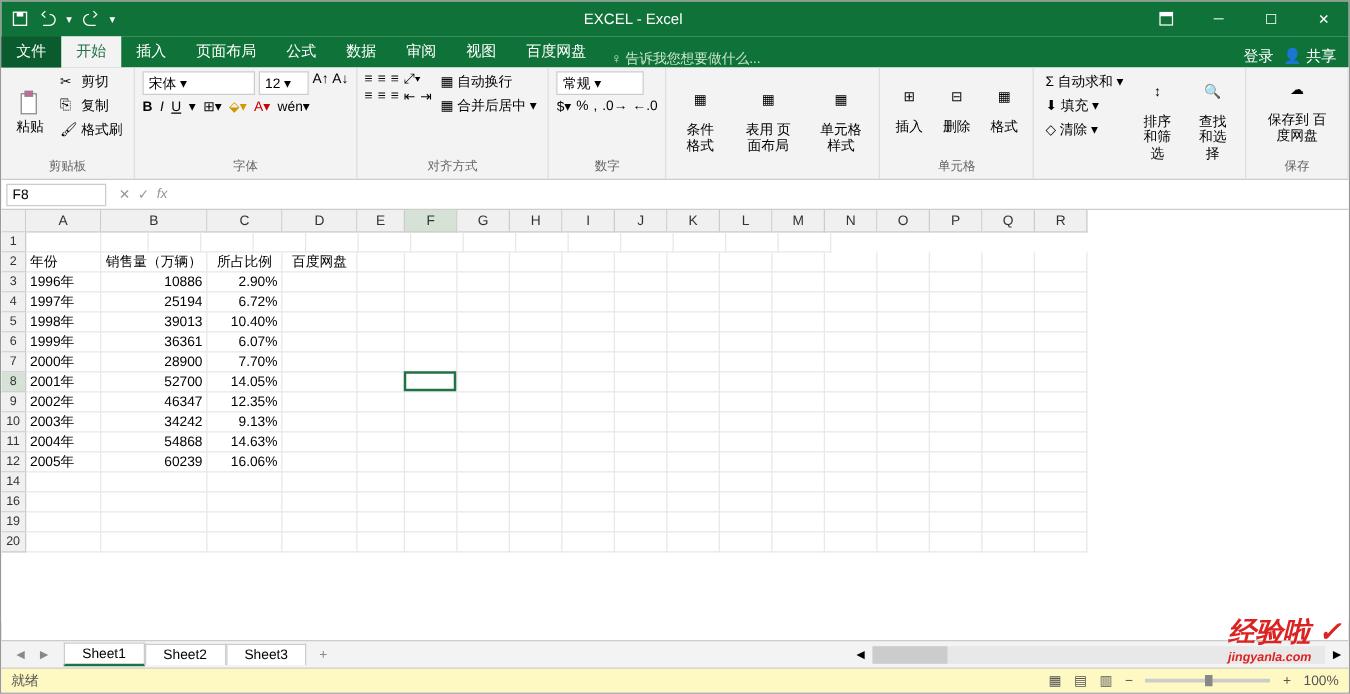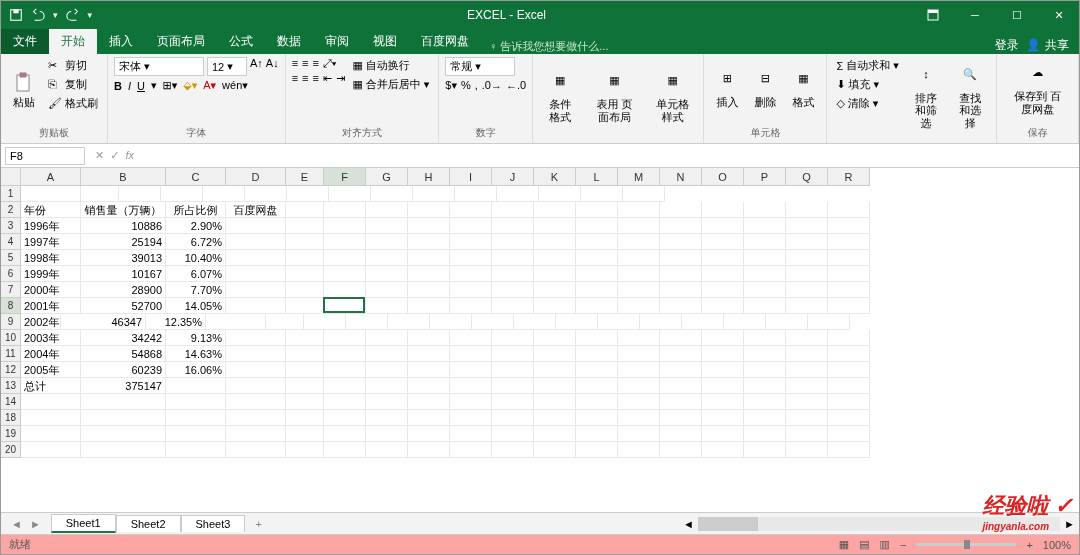--- a/index.html
+++ b/index.html
@@ -43,21 +43,21 @@
 .cell.r{text-align:right}
 .cell.c{text-align:center}
 .active-cell{position:absolute;border:2px solid #217346;pointer-events:none}
 .tabs-bottom{position:absolute;bottom:20px;left:0;right:0;height:22px;background:#f3f3f3;border-top:1px solid #ccc;display:flex;align-items:center;font-size:11px}
 .sheet-nav{display:flex;gap:8px;padding:0 10px;color:#888}
 .sheet-tab{padding:2px 14px;border:1px solid #ccc;border-bottom:none;background:#fff}
 .sheet-tab.active{border-bottom:2px solid #217346}
 .hsb{margin-left:auto;width:400px;height:14px;background:#f3f3f3;display:flex;align-items:center}
 .hsb-track{flex:1;height:14px;background:#e8e8e8;position:relative}
 .hsb-thumb{position:absolute;left:0;width:60px;height:14px;background:#ccc}
-.statusbar{position:absolute;bottom:0;left:0;right:0;height:20px;background:#fca5a5;border-top:1px solid #ccc;display:flex;align-items:center;font-size:11px;padding:0 8px;color:#555}
+.statusbar{position:absolute;bottom:0;left:0;right:0;height:20px;background:#fef9c3;border-top:1px solid #ccc;display:flex;align-items:center;font-size:11px;padding:0 8px;color:#555}
 .status-right{margin-left:auto;display:flex;align-items:center;gap:10px}
 .zoom-slider{width:100px;height:3px;background:#ccc;position:relative}
 .zoom-thumb{position:absolute;left:48px;top:-3px;width:6px;height:9px;background:#888}
 .watermark{position:absolute;bottom:22px;right:6px;font-size:22px;font-weight:bold;color:#d22;font-style:italic}
 .watermark small{font-size:10px;display:block;color:#d22}
 svg{display:block}
 </style>
 </head>
 <body>
 
@@ -402,21 +402,21 @@
         <div class="cell" style="width: 42px;"></div>
         <div class="cell" style="width: 42px;"></div>
         <div class="cell" style="width: 42px;"></div>
         <div class="cell" style="width: 42px;"></div>
         <div class="cell" style="width: 42px;"></div>
         <div class="cell" style="width: 42px;"></div>
       </div>
       <div class="row">
         <div class="row-h">6</div>
         <div class="cell" style="width: 60px;">1999年</div>
-        <div class="cell r" style="width: 85px;">10167</div>
+        <div class="cell r" style="width: 85px;">36361</div>
         <div class="cell r" style="width: 60px;">6.07%</div>
         <div class="cell" style="width: 60px;"></div>
         <div class="cell" style="width: 38px;"></div>
         <div class="cell" style="width: 42px;"></div>
         <div class="cell" style="width: 42px;"></div>
         <div class="cell" style="width: 42px;"></div>
         <div class="cell" style="width: 42px;"></div>
         <div class="cell" style="width: 42px;"></div>
         <div class="cell" style="width: 42px;"></div>
         <div class="cell" style="width: 42px;"></div>
@@ -464,21 +464,21 @@
         <div class="cell" style="width: 42px;"></div>
         <div class="cell" style="width: 42px;"></div>
         <div class="cell" style="width: 42px;"></div>
         <div class="cell" style="width: 42px;"></div>
         <div class="cell" style="width: 42px;"></div>
         <div class="cell" style="width: 42px;"></div>
         <div class="cell" style="width: 42px;"></div>
       </div>
       <div class="row">
         <div class="row-h">9</div>
-        <div class="cell" style="width: 40px;">2002年</div>
+        <div class="cell" style="width: 60px;">2002年</div>
         <div class="cell r" style="width: 85px;">46347</div>
         <div class="cell r" style="width: 60px;">12.35%</div>
         <div class="cell" style="width: 60px;"></div>
         <div class="cell" style="width: 38px;"></div>
         <div class="cell" style="width: 42px;"></div>
         <div class="cell" style="width: 42px;"></div>
         <div class="cell" style="width: 42px;"></div>
         <div class="cell" style="width: 42px;"></div>
         <div class="cell" style="width: 42px;"></div>
         <div class="cell" style="width: 42px;"></div>
@@ -547,41 +547,20 @@
         <div class="cell" style="width: 42px;"></div>
         <div class="cell" style="width: 42px;"></div>
         <div class="cell" style="width: 42px;"></div>
         <div class="cell" style="width: 42px;"></div>
         <div class="cell" style="width: 42px;"></div>
         <div class="cell" style="width: 42px;"></div>
         <div class="cell" style="width: 42px;"></div>
         <div class="cell" style="width: 42px;"></div>
       </div>
       <div class="row">
-        <div class="row-h">13</div>
-        <div class="cell" style="width: 60px;">总计</div>
-        <div class="cell r" style="width: 85px;">375147</div>
-        <div class="cell r" style="width: 60px;"></div>
-        <div class="cell" style="width: 60px;"></div>
-        <div class="cell" style="width: 38px;"></div>
-        <div class="cell" style="width: 42px;"></div>
-        <div class="cell" style="width: 42px;"></div>
-        <div class="cell" style="width: 42px;"></div>
-        <div class="cell" style="width: 42px;"></div>
-        <div class="cell" style="width: 42px;"></div>
-        <div class="cell" style="width: 42px;"></div>
-        <div class="cell" style="width: 42px;"></div>
-        <div class="cell" style="width: 42px;"></div>
-        <div class="cell" style="width: 42px;"></div>
-        <div class="cell" style="width: 42px;"></div>
-        <div class="cell" style="width: 42px;"></div>
-        <div class="cell" style="width: 42px;"></div>
-        <div class="cell" style="width: 42px;"></div>
-      </div>
-      <div class="row">
         <div class="row-h">14</div>
         <div class="cell" style="width: 60px;"></div>
         <div class="cell" style="width: 85px;"></div>
         <div class="cell" style="width: 60px;"></div>
         <div class="cell" style="width: 60px;"></div>
         <div class="cell" style="width: 38px;"></div>
         <div class="cell" style="width: 42px;"></div>
         <div class="cell" style="width: 42px;"></div>
         <div class="cell" style="width: 42px;"></div>
         <div class="cell" style="width: 42px;"></div>
@@ -589,21 +568,21 @@
         <div class="cell" style="width: 42px;"></div>
         <div class="cell" style="width: 42px;"></div>
         <div class="cell" style="width: 42px;"></div>
         <div class="cell" style="width: 42px;"></div>
         <div class="cell" style="width: 42px;"></div>
         <div class="cell" style="width: 42px;"></div>
         <div class="cell" style="width: 42px;"></div>
         <div class="cell" style="width: 42px;"></div>
       </div>
       <div class="row">
-        <div class="row-h">18</div>
+        <div class="row-h">16</div>
         <div class="cell" style="width: 60px;"></div>
         <div class="cell" style="width: 85px;"></div>
         <div class="cell" style="width: 60px;"></div>
         <div class="cell" style="width: 60px;"></div>
         <div class="cell" style="width: 38px;"></div>
         <div class="cell" style="width: 42px;"></div>
         <div class="cell" style="width: 42px;"></div>
         <div class="cell" style="width: 42px;"></div>
         <div class="cell" style="width: 42px;"></div>
         <div class="cell" style="width: 42px;"></div>

